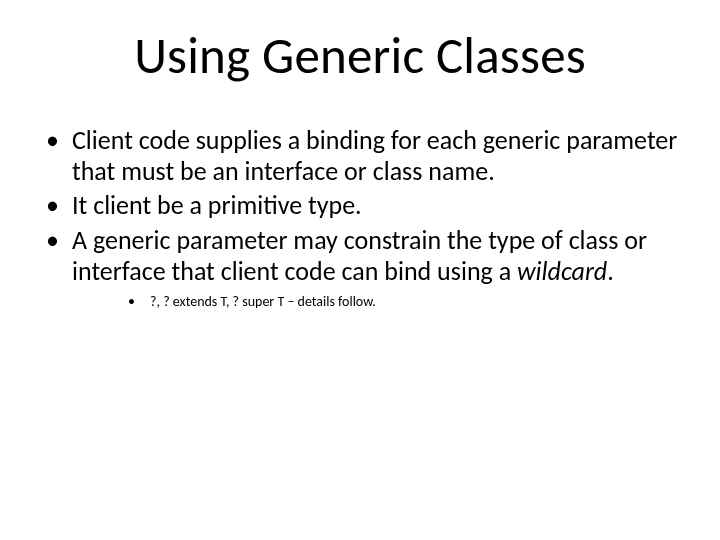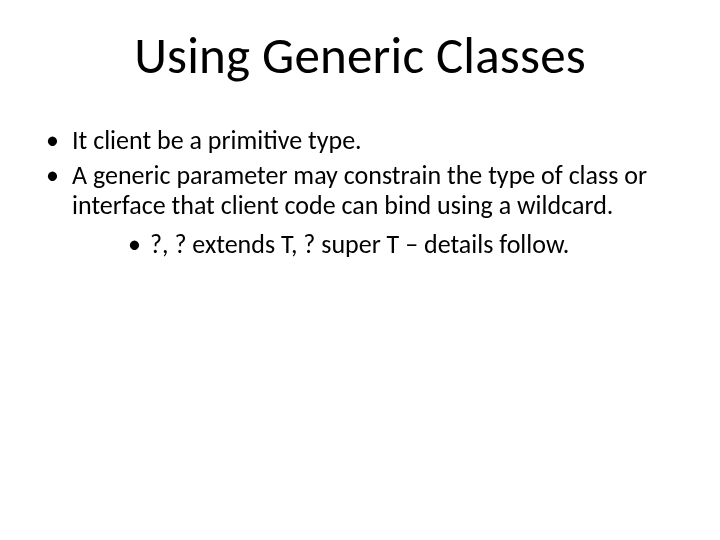--- a/index.html
+++ b/index.html
@@ -42,42 +42,45 @@
     position: absolute;
     left: 0;
     top: 0;
     font-size: 26px;
     line-height: 1.18;
   }
   ul.sub {
     list-style: none;
     padding: 0 0 0 56px;
     margin: 8px 0 0 0;
-    font-size: 26px;
+    font-size: 14px;
     line-height: 1.2;
   }
   ul.sub > li {
     position: relative;
     padding-left: 22px;
   }
   ul.sub > li::before {
     content: "•";
     position: absolute;
     left: 0;
     top: 0;
   }
-  .italic { }
+  .italic { font-style: italic; }
 </style>
 </head>
 <body>
 
 <div class="slide">
   <h1 class="title">Using Generic Classes</h1>
 
   <ul class="main">
+    <li>
+      <span>Client code supplies a binding for each generic parameter that must be an interface or class name.</span>
+    </li>
     <li>
       <span>It client be a primitive type.</span>
     </li>
     <li>
       <span>A generic parameter may constrain the type of class or interface that client code can bind using a </span><span class="italic">wildcard</span><span>.</span>
       <ul class="sub">
         <li>
           <span>?, ? extends T, ? super T – details follow.</span>
         </li>
       </ul>

